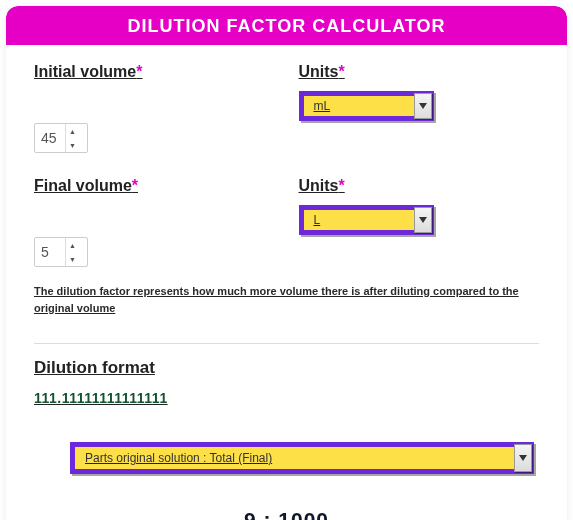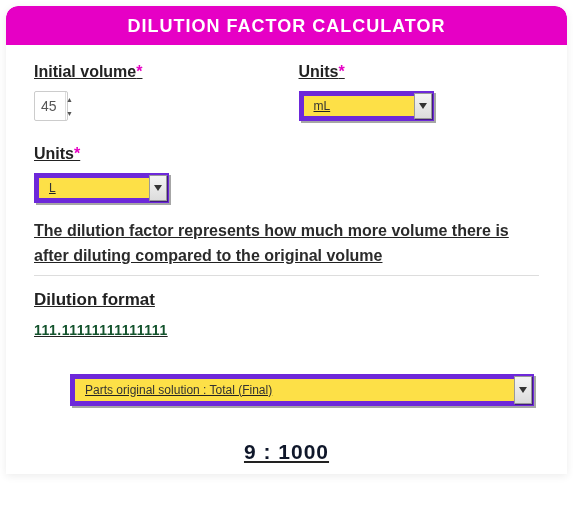--- a/index.html
+++ b/index.html
@@ -45,21 +45,22 @@
     color: #222;
   }
   .req { color: #e600c5; font-weight: 700; }
   .numwrap {
     display: inline-flex;
     align-items: stretch;
     border: 1px solid #ccc;
     border-radius: 2px;
     background: #fff;
     height: 30px;
-    width: 34px;
+    width: 54px;
+    margin-top: 32px;
   }
   .numwrap input {
     border: none;
     outline: none;
     width: 30px;
     padding: 0 4px 0 6px;
     font-size: 14px;
     color: #555;
     background: transparent;
   }
@@ -106,25 +107,25 @@
     height: calc(100% - 4px);
     background: linear-gradient(#f4f4f4,#dcdcdc);
     border: 1px solid #999;
     display: flex;
     align-items: center;
     justify-content: center;
     box-shadow: 1px 1px 0 rgba(0,0,0,0.4);
   }
   .selcaret svg { width: 8px; height: 6px; }
   .desc {
-    font-size: 16px;
+    font-size: 11px;
     font-weight: 600;
     color: #2b2b2b;
     line-height: 1.55;
-    margin: 16px 0 6px 0;
+    margin: 16px 0 26px 0;
   }
   hr {
     border: none;
     border-top: 1px solid #ddd;
     margin: 0 0 14px 0;
   }
   .section-label {
     font-weight: 700;
     font-size: 17px;
     margin-bottom: 12px;
@@ -182,20 +183,32 @@
           </div>
         </div>
       </div>
     </div>
 
     <div style="height:18px"></div>
 
     <div class="row">
       <div class="col">
         <div class="label">
+          <span>Final volume</span><span class="req">*</span>
+        </div>
+        <div class="numwrap">
+          <input type="text" value="5" style="">
+          <div class="spin">
+            <div>▲</div>
+            <div>▼</div>
+          </div>
+        </div>
+      </div>
+      <div class="col">
+        <div class="label">
           <span>Units</span><span class="req">*</span>
         </div>
         <div class="selwrap">
           <div class="selbox">L</div>
           <div class="selcaret">
             <svg viewBox="0 0 8 6">
                 <polygon points="0,0 8,0 4,6" fill="#333"></polygon>
               </svg>
           </div>
         </div>

